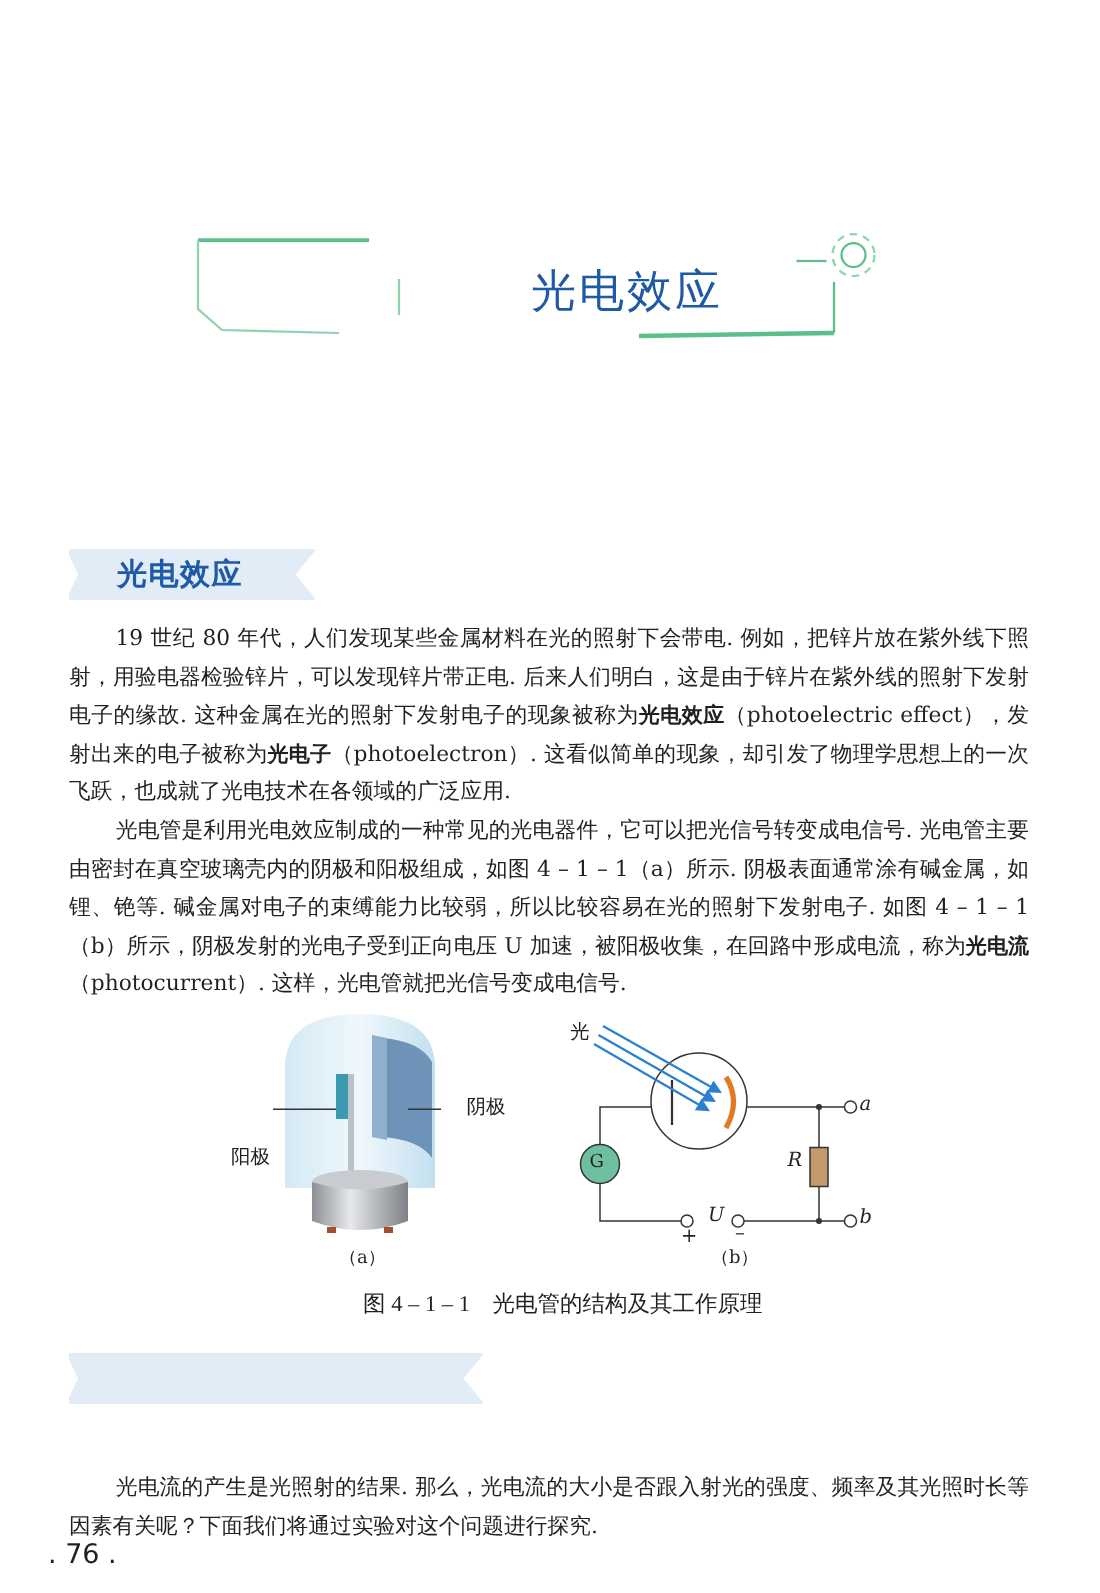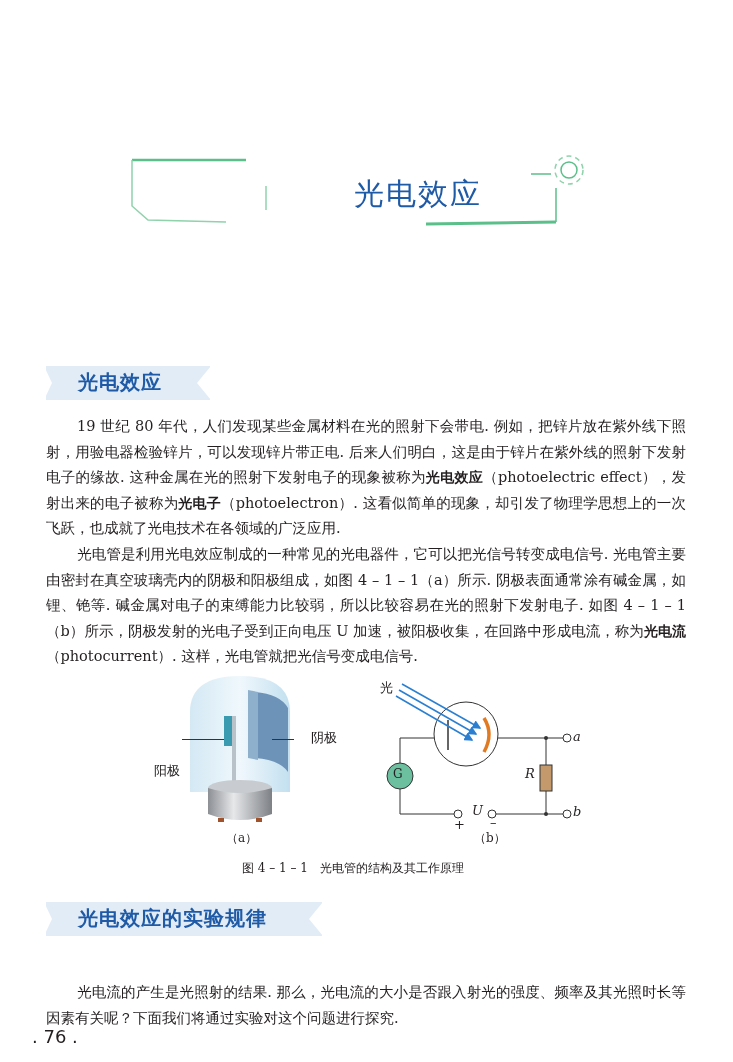--- a/index.html
+++ b/index.html
@@ -13,21 +13,21 @@
   .chap-title { position: absolute; left: 228px; top: 22px; font-family: "DejaVu Sans", sans-serif; font-size: 30px; color: #1f5aa6; letter-spacing: 2px; }
 
   .para { position: absolute; left: 46px; width: 640px; font-size: 14.5px; line-height: 25.5px; text-align: justify; text-align-last: left; }
   .para .indent { display: inline-block; width: 31px; }
   .para b { font-family: "DejaVu Sans", sans-serif; font-weight: bold; font-size: 14px; }
 
   .section-bar { position: absolute; left: 46px; height: 34px; background: #e2ecf7; }
   .section-bar .notch-l { position: absolute; left: -2px; top: 0; width: 0; height: 0; border-top: 17px solid transparent; border-bottom: 17px solid transparent; border-left: 8px solid #ffffff; }
   .section-bar .notch-r { position: absolute; right: -1px; top: 0; width: 0; height: 0; border-top: 17px solid transparent; border-bottom: 17px solid transparent; border-right: 14px solid #ffffff; }
   .section-bar span { position: absolute; left: 32px; top: 3px; font-family: "DejaVu Sans", sans-serif; font-weight: bold; font-size: 20px; color: #1f5aa6; letter-spacing: 1px; }
-  .fig-caption { position: absolute; left: 242px; top: 860px; font-size: 12px; color: #231f20; }
+  .fig-caption { position: absolute; left: 242px; top: 860px; font-size: 15px; color: #231f20; font-family: Liberation Serif, serif; }
   .fig-sub { position: absolute; font-size: 12px; }
   .fig-label { position: absolute; font-size: 13px; }
 
   .page-num { position: absolute; left: 32px; top: 1026px; font-family: "DejaVu Sans", sans-serif; font-size: 18px; }
 </style>
 </head>
 <body>
 
 <div class="chap-header">
   <svg width="470" height="80" viewBox="0 0 470 80">
@@ -129,20 +129,19 @@
   <div class="fig-label" style="left:573px;top:729px;font-style:italic;">a</div>
   <div class="fig-label" style="left:573px;top:804px;font-style:italic;">b</div>
   <div class="fig-sub" style="left:474px;top:830px;">（b）</div>
 
   <div class="fig-caption">图 4 – 1 – 1　光电管的结构及其工作原理</div>
 </div>
 
 <div class="section-bar" style="top:902px; width:276px;">
   <div class="notch-l"></div>
     <div class="notch-r"></div>
-  <span>光电效应的实验规律</span>
 </div>
 
 <div class="para" style="top:952px;margin-top:28px;">
   <span class="indent"></span><span>光电流的产生是光照射的结果. 那么，光电流的大小是否跟入射光的强度、频率及其光照时长等因素有关呢？下面我们将通过实验对这个问题进行探究.</span>
 </div>
 
 <div class="page-num">. 76 .</div>
 
 </body></html>

